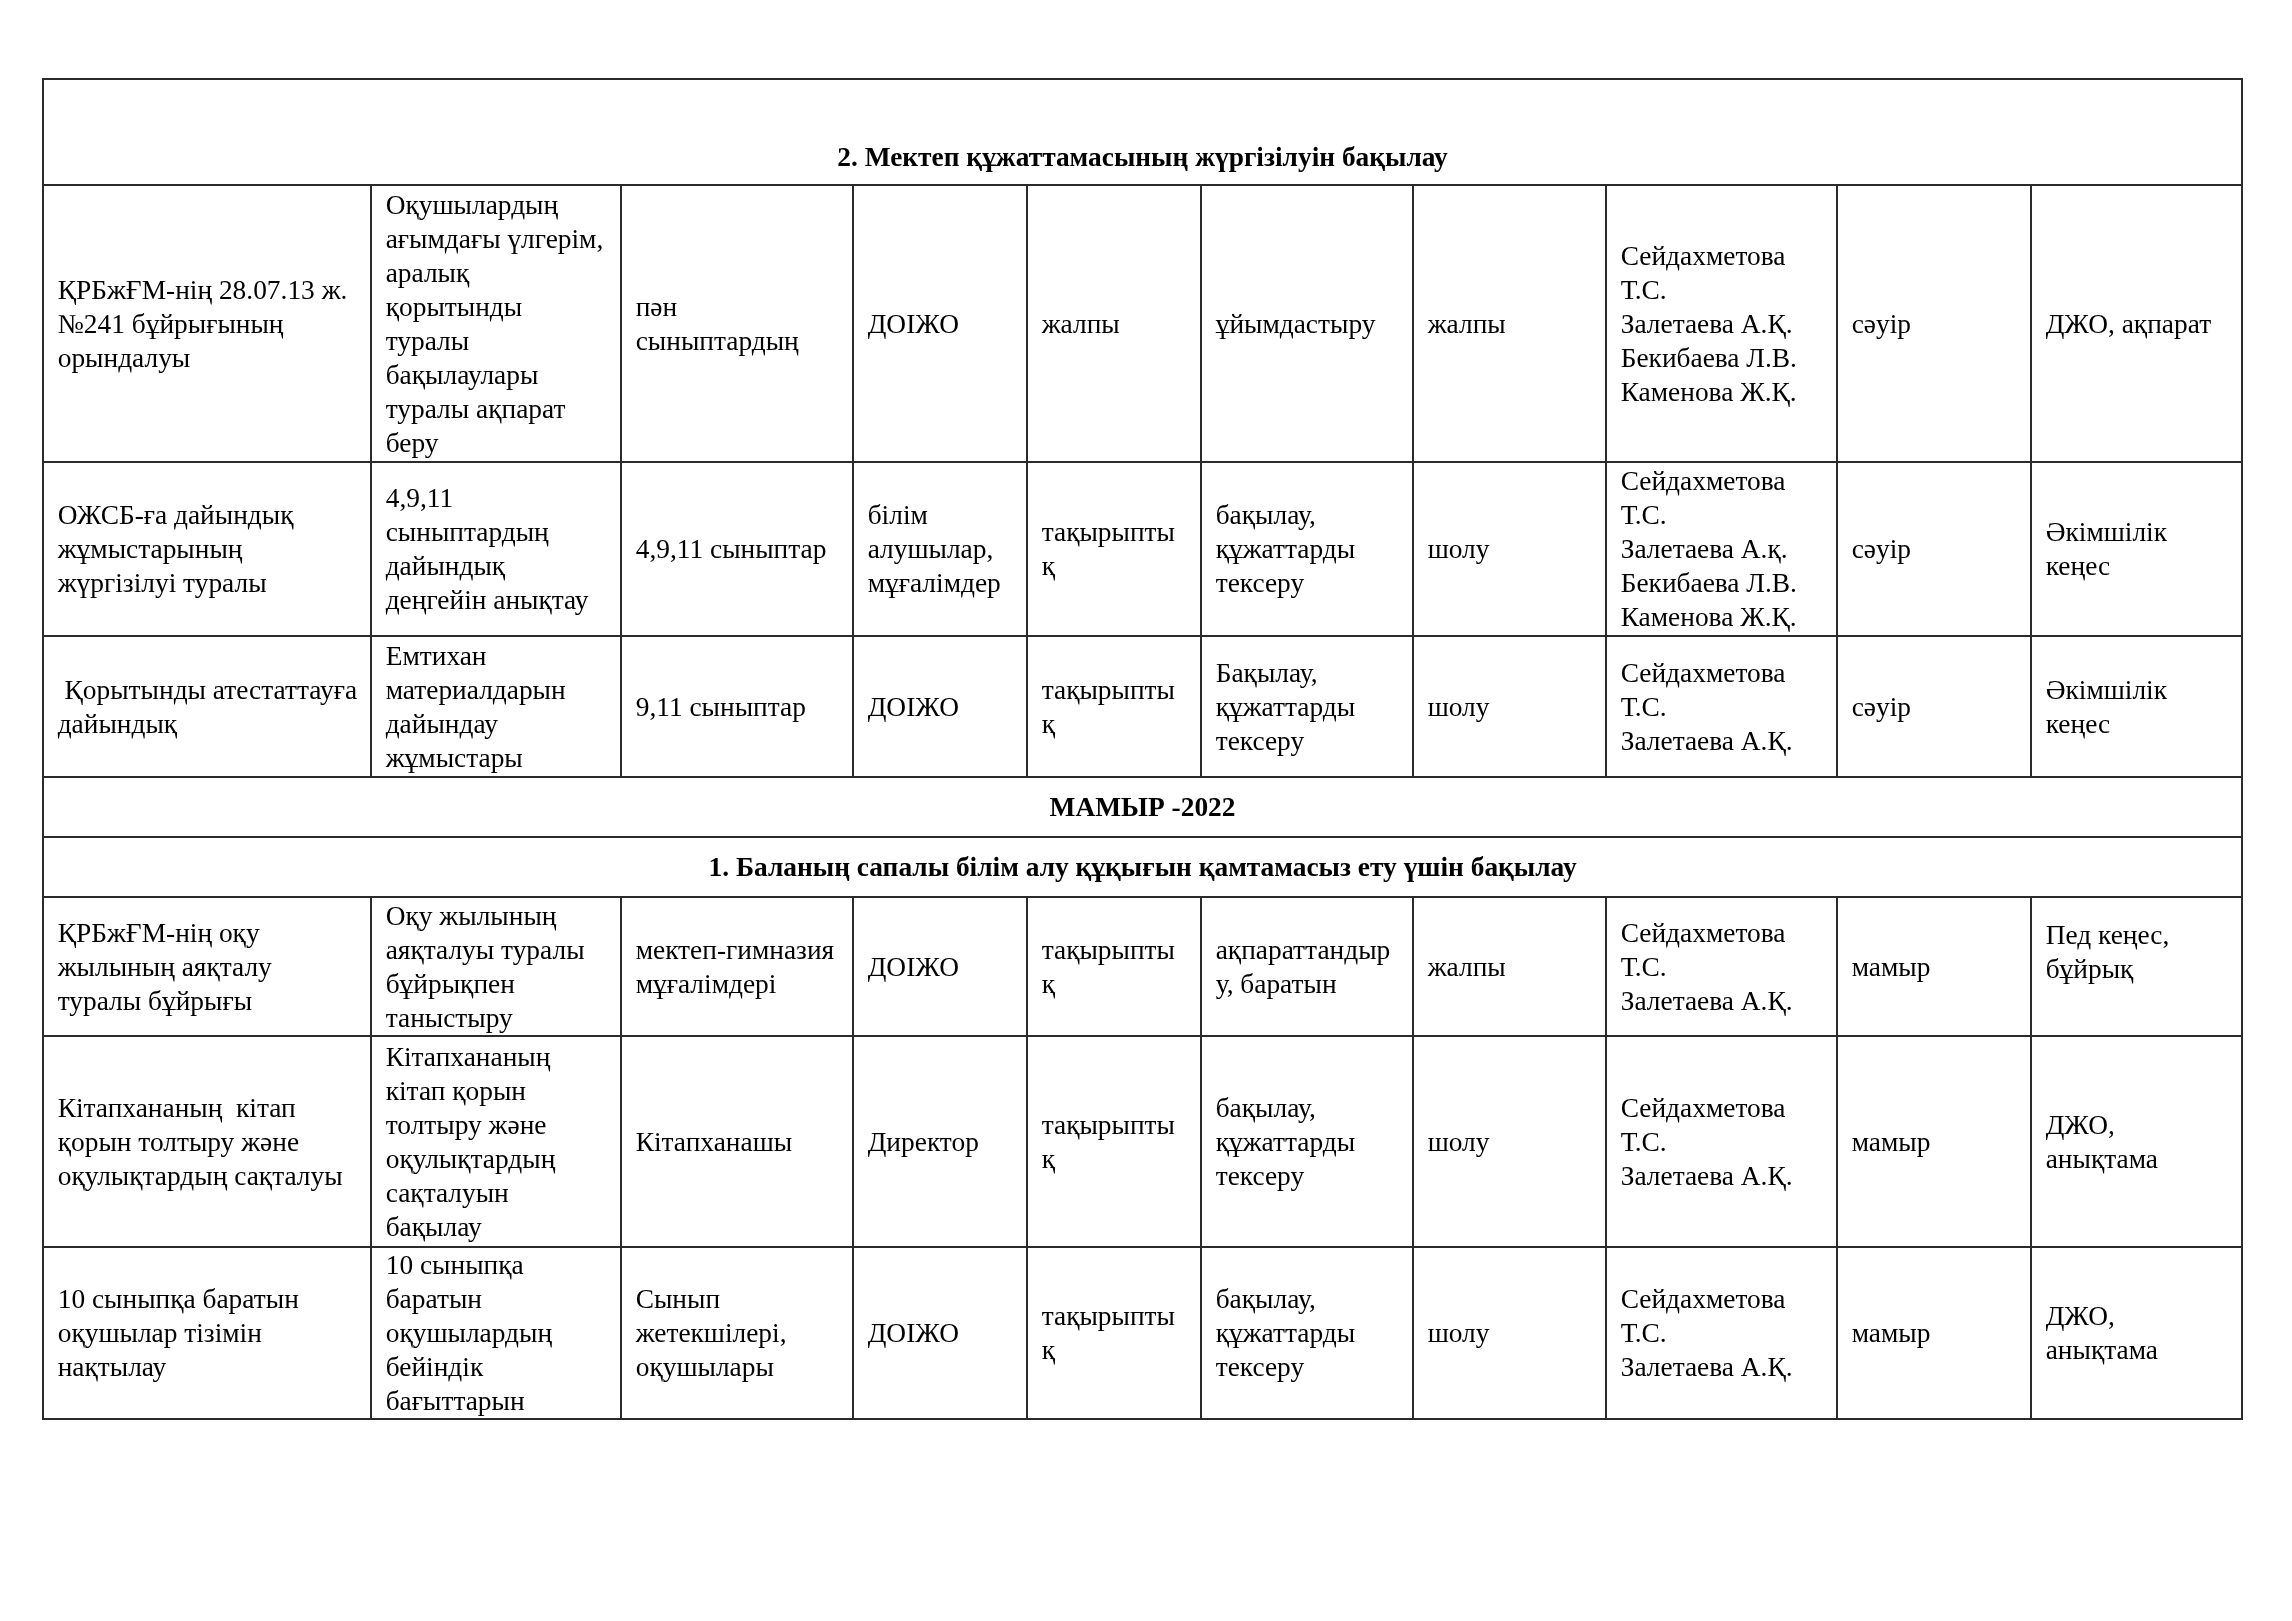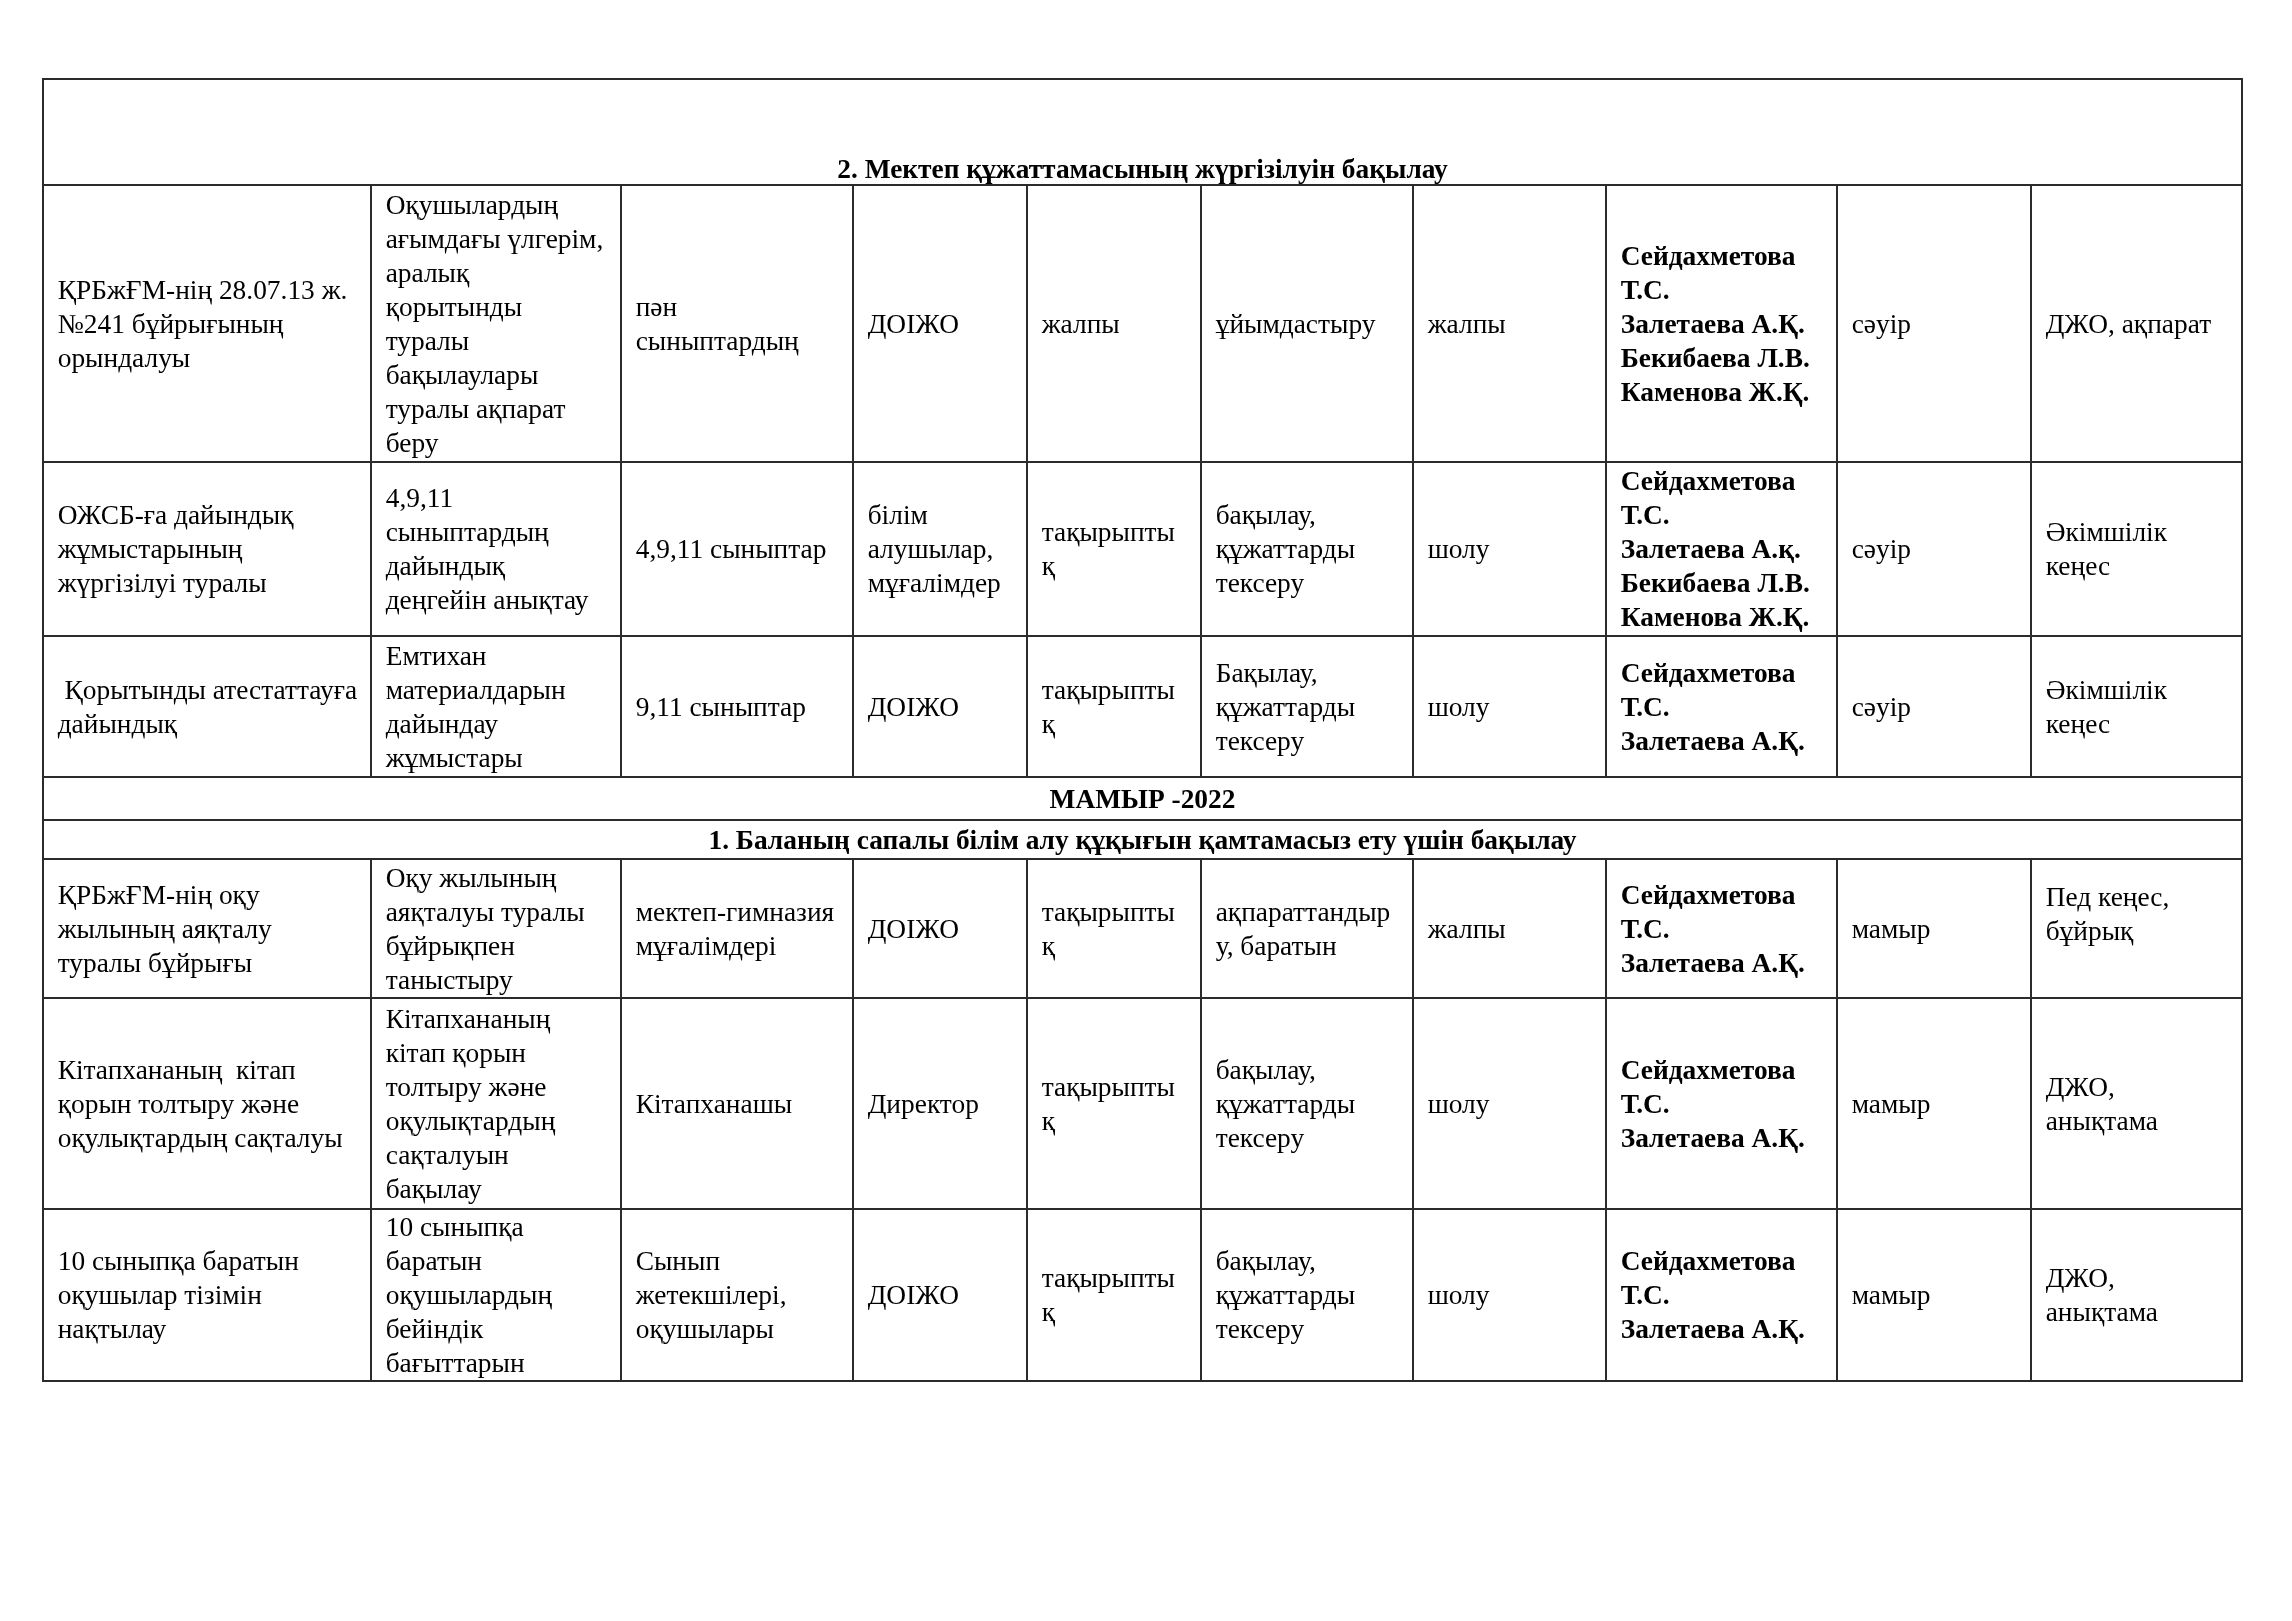--- a/index.html
+++ b/index.html
@@ -35,27 +35,27 @@
     font-size: 27.4px;
     line-height: 34px;
     vertical-align: middle;
     text-align: left;
     overflow: hidden;
     word-wrap: break-word;
   }
   table.plan td.sec {
     text-align: center;
     font-weight: bold;
-    padding: 0;
+    padding: 12px;
   }
   table.plan td.sec.bottom {
     vertical-align: bottom;
     line-height: 29px;
   }
-  .cell-lines span { display: block; font-weight: bold; }
+  .cell-lines span { display: block; }
   .top { vertical-align: top !important; }
 </style>
 </head>
 <body>
 
 <div class="page">
 <table class="plan">
   <colgroup>
     <col style="width:328px">
     <col style="width:250px">

